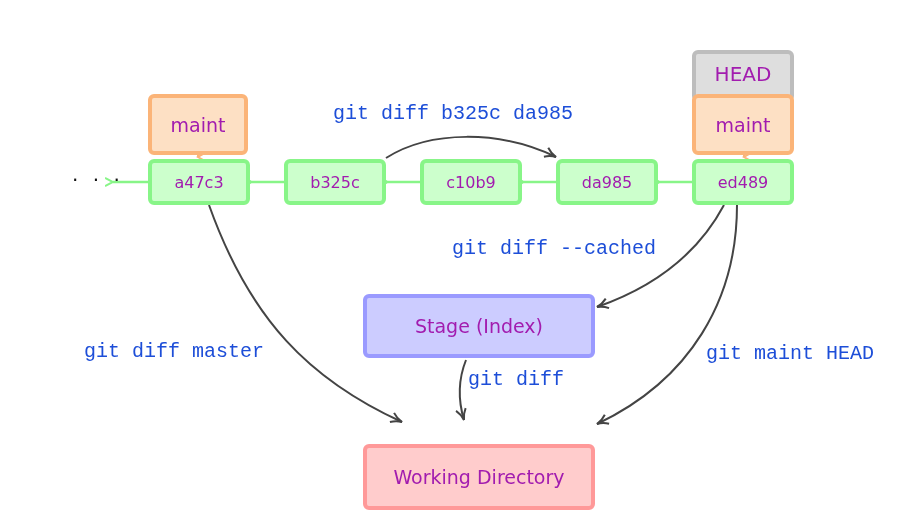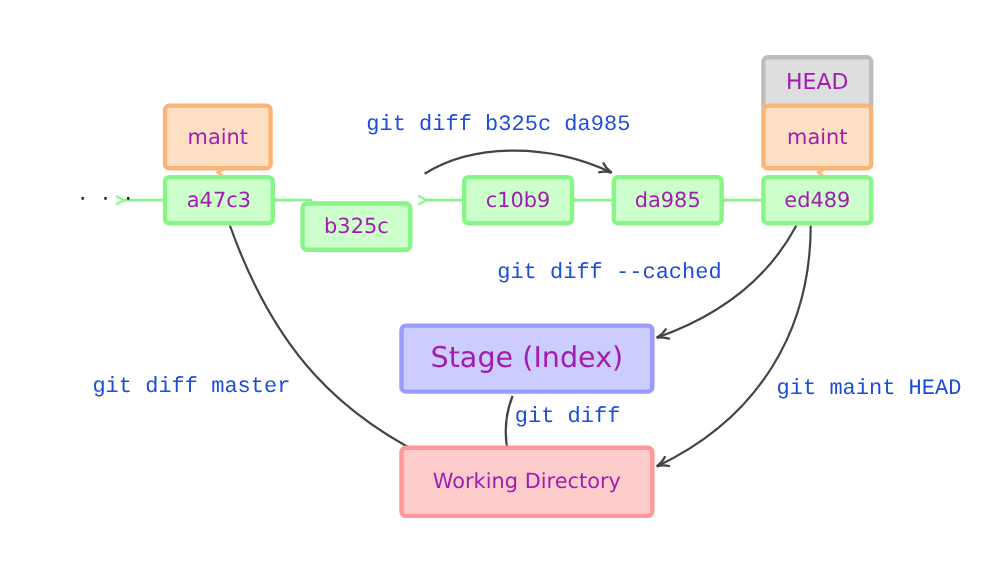--- a/index.html
+++ b/index.html
@@ -1,22 +1,22 @@
 <!DOCTYPE html>
 <html><head>
 <meta charset="utf-8">
 <style>
   html, body { margin: 0; padding: 0; background: #ffffff; }
   body { width: 908px; height: 520px; position: relative; overflow: hidden; font-family: "DejaVu Sans", sans-serif; }
   svg { position: absolute; left: 0; top: 0; }
   .node { position: absolute; box-sizing: border-box; border-radius: 6px; border: 4px solid; display: flex; align-items: center; justify-content: center; font-family: "DejaVu Sans", sans-serif; color: #a21caf; }
-  .commit { background: #ccffcc; border-color: #88f588; font-size: 19px; width: 102px; height: 46px; top: 159px; }
+  .commit { background: #ccffcc; border-color: #88f588; font-size: 16px; width: 102px; height: 46px; top: 159px; }
   .branch { background: #fde0c4; border-color: #fbb478; font-size: 19px; height: 61px; }
   .head { background: #dedede; border-color: #bdbdbd; font-size: 20px; }
-  .stage { background: #ccccff; border-color: #9a9aff; font-size: 26px; }
+  .stage { background: #ccccff; border-color: #9a9aff; font-size: 19px; }
   .workdir { background: #ffcccc; border-color: #ff9999; font-size: 19px; }
   .label { position: absolute; font-family: "Liberation Mono", "DejaVu Sans Mono", monospace; font-size: 20px; color: #1d4ed8; white-space: nowrap; }
   .dots { position: absolute; font-size: 20px; color: #111; letter-spacing: 4px; }
 </style>
 </head>
 <body>
 
 <svg width="908" height="520">
   <defs>
     <marker id="ah-green" markerWidth="10" markerHeight="10" refX="2" refY="5" orient="auto" markerUnits="userSpaceOnUse">
@@ -42,29 +42,29 @@
   <path d="M386,158 C430,130 500,130 556,157" fill="none" stroke="#444" stroke-width="2" marker-end="url(#ah-dark)"></path>
   <path d="M724,205 C700,250 660,285 597,307" fill="none" stroke="#444" stroke-width="2" marker-end="url(#ah-dark)"></path>
   <path d="M737,205 C737,300 690,380 597,424" fill="none" stroke="#444" stroke-width="2" marker-end="url(#ah-dark)"></path>
   <path d="M209,205 C250,320 310,380 402,422" fill="none" stroke="#444" stroke-width="2" marker-end="url(#ah-dark)"></path>
   <path d="M466,360 C458,380 458,400 464,420" fill="none" stroke="#444" stroke-width="2" marker-end="url(#ah-dark)"></path>
 </svg>
 
 <div class="dots" style="left:72px; top:168px;">· · ·</div>
 
 <div class="node commit" style="left:148px;">a47c3</div>
-<div class="node commit" style="left:273px;margin-top:24px;">b325c</div>
+<div class="node commit" style="left:284px;">b325c</div>
 <div class="node commit" style="left:420px;">c10b9</div>
 <div class="node commit" style="left:556px;">da985</div>
 <div class="node commit" style="left:692px;">ed489</div>
 
 <div class="node branch" style="left:148px; top:94px; width:100px;">maint</div>
 <div class="node head" style="left:692px; top:50px; width:102px; height:52px; align-items:flex-start; padding-top:8px;">HEAD</div>
 <div class="node branch" style="left:692px; top:94px; width:102px;">maint</div>
 
 <div class="node stage" style="left:363px; top:294px; width:232px; height:64px;">Stage (Index)</div>
-<div class="node workdir" style="left:363px; top:405px; width:232px; height:66px;">Working Directory</div>
+<div class="node workdir" style="left:363px; top:444px; width:232px; height:66px;">Working Directory</div>
 
 <div class="label" style="left:333px; top:102px;">git diff b325c da985</div>
 <div class="label" style="left:452px; top:237px;">git diff --cached</div>
 <div class="label" style="left:84px; top:340px;">git diff master</div>
 <div class="label" style="left:706px; top:342px;">git maint HEAD</div>
 <div class="label" style="left:468px; top:368px;">git diff</div>
 
 </body></html>

